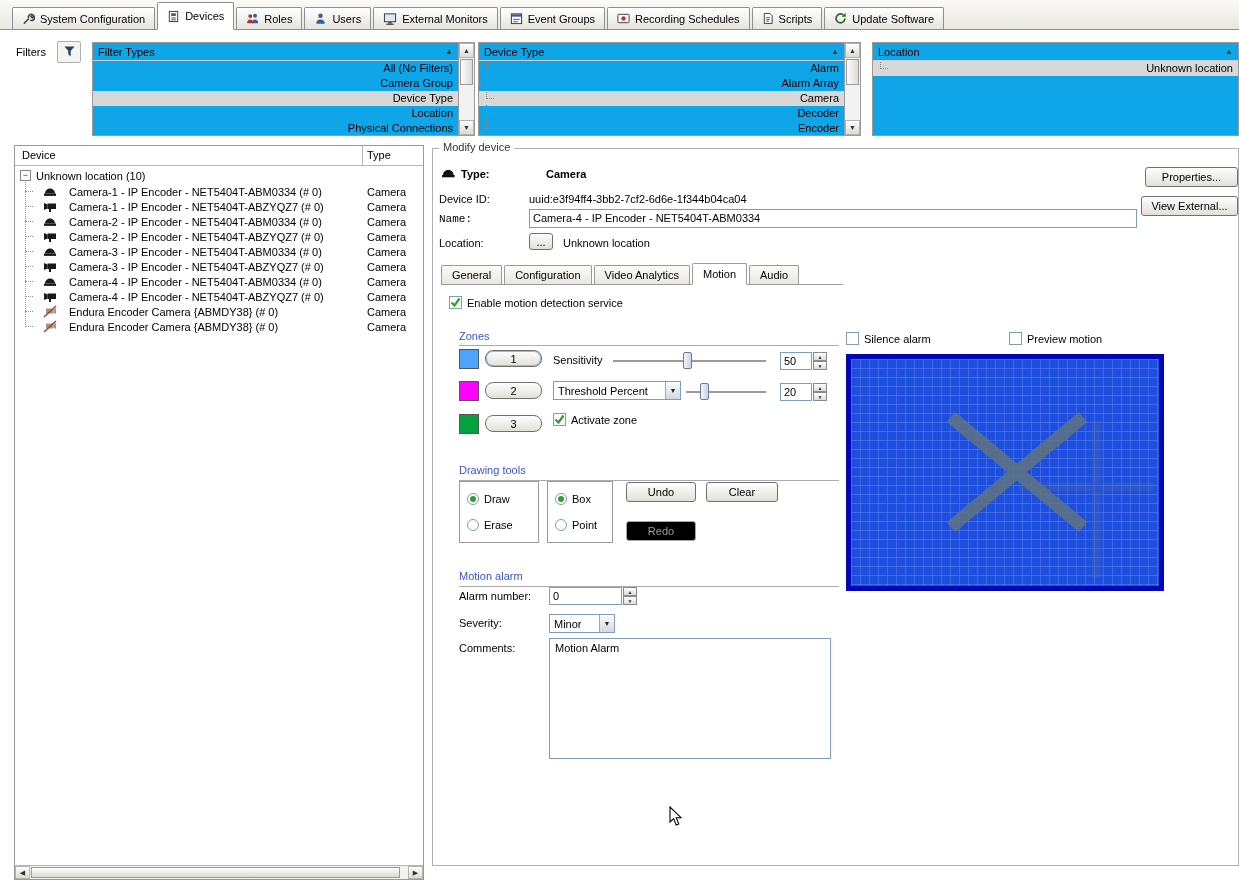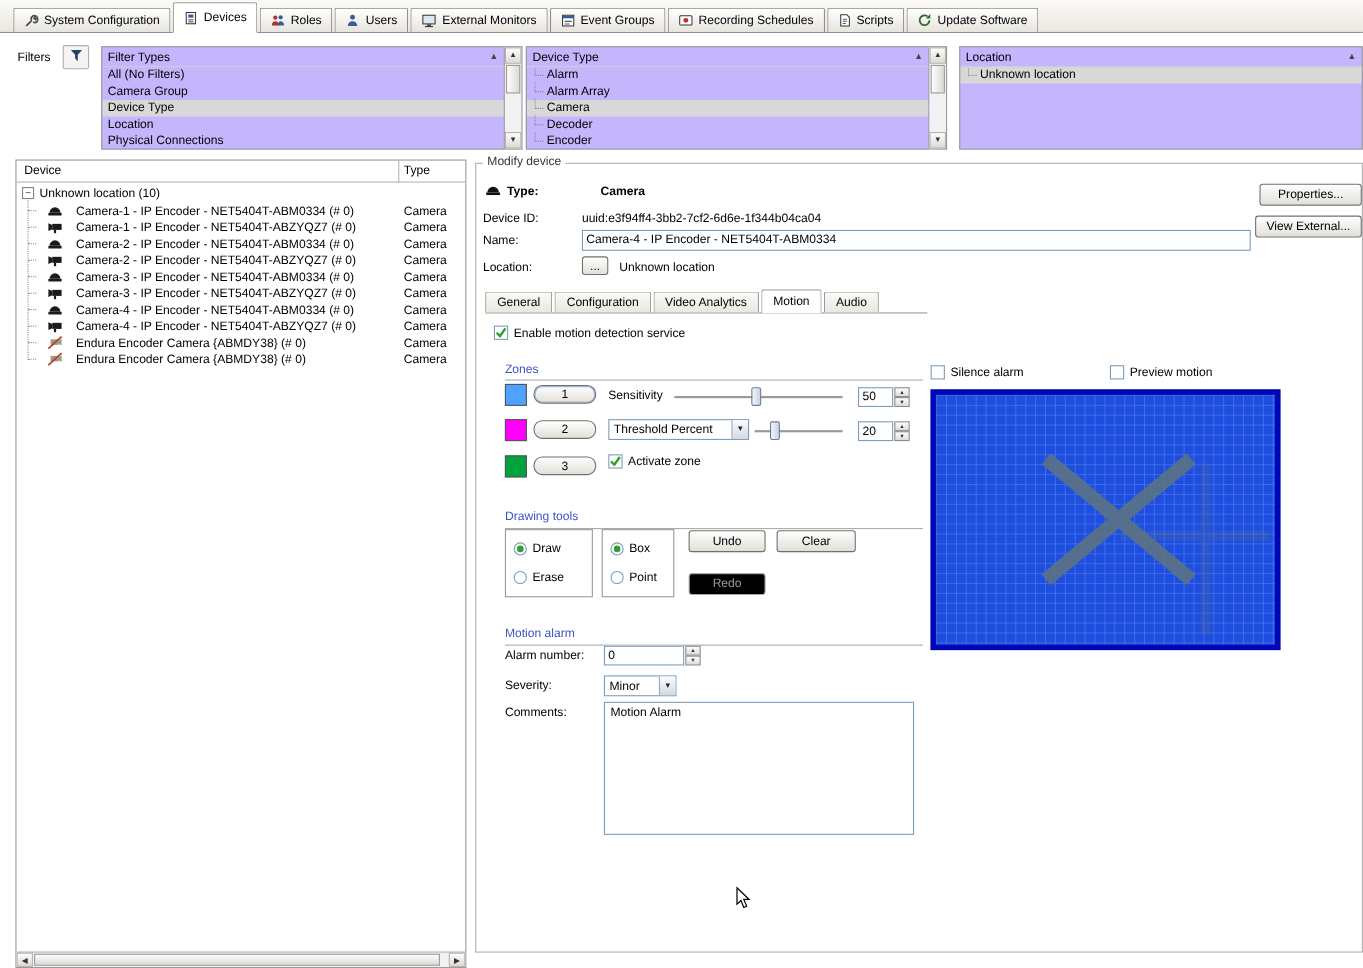--- a/index.html
+++ b/index.html
@@ -12,21 +12,21 @@
   .tab.active{height:28px;background:#fff;margin-bottom:-1px;border-bottom:1px solid #fff;position:relative;z-index:2;}
   .tab-icon{display:flex;}
 
   
   .filters-label{position:absolute;left:16px;top:46px;}
   .funnel-btn{position:absolute;left:57px;top:41px;width:24px;height:22px;border:1px solid #b0b0b0;border-radius:2px;background:#f5f4f0;display:flex;align-items:center;justify-content:center;}
   .listbox{position:absolute;top:42px;height:94px;display:flex;}
   #lb-filter-types{left:92px;width:383px;}
   #lb-device-type{left:478px;width:383px;}
   #lb-location{left:872px;width:367px;}
-  .lb-main{flex:1;border:1px solid #9a9a9a;background:#c4b5fd;overflow:hidden;display:flex;flex-direction:column;}
+  .lb-main{flex:1;border:1px solid #9a9a9a;background:#0ea5e9;overflow:hidden;display:flex;flex-direction:column;text-align:right;}
   .lb-header{flex:0 0 18px;display:flex;align-items:center;padding:0 5px;border-bottom:1px solid #cfcfcf;}
   .lb-sort{margin-left:auto;font-size:8px;color:#444;}
   .lb-items{flex:1;overflow:hidden;}
   .lb-item{height:15px;line-height:15px;padding:0 5px;white-space:nowrap;}
   .lb-item.selected{background:#d8d8d8;}
   .lb-item.treeish{padding-left:18px;position:relative;}
   .lb-item.treeish::before{content:'';position:absolute;left:7px;top:-1px;width:7px;height:8px;border-left:1px dotted #888;border-bottom:1px dotted #888;}
   .vscroll{flex:0 0 16px;display:flex;flex-direction:column;border:1px solid #9a9a9a;border-left:none;background:#f2f2f2;}
   .sb-btn{flex:0 0 15px;display:flex;align-items:center;justify-content:center;font-size:7px;color:#333;background:linear-gradient(#fefefe,#dcdad2);border:1px solid #b5b3ab;}
   .sb-track{flex:1;position:relative;}
@@ -58,21 +58,21 @@
   .mp-title{position:absolute;left:6px;top:-8px;background:#fff;padding:0 4px;color:#333;}
   .mp-type-icon{position:absolute;left:8px;top:17px;}
   .mp-type-label{position:absolute;left:28px;top:19px;font-weight:bold;}
   .mp-type-value{position:absolute;left:113px;top:19px;font-weight:bold;}
   .btn{display:flex;align-items:center;justify-content:center;height:20px;border:1px solid #707070;border-radius:3px;background:linear-gradient(#fefefe,#e2e0d8);padding:0 6px;white-space:nowrap;}
   .btn.disabled{color:#9b9b9b;background:#000000;border-color:#a8a8a8;}
   .mp-properties{position:absolute;left:712px;top:18px;width:93px;}
   .mp-viewh{position:absolute;left:708px;top:47px;width:97px;}
   .mp-devid-label{position:absolute;left:6px;top:44px;}
   .mp-devid-value{position:absolute;left:96px;top:44px;}
-  .mp-name-label{position:absolute;left:6px;top:64px;}
+  .mp-name-label{position:absolute;left:6px;top:64px;font-family:Liberation Mono, monospace;}
   .mp-name-input{position:absolute;left:96px;top:60px;width:608px;height:19px;border:1px solid #7f9db9;background:#fff;padding:0 3px;line-height:17px;white-space:nowrap;overflow:hidden;}
   .mp-loc-label{position:absolute;left:6px;top:88px;}
   .mp-loc-btn{position:absolute;left:96px;top:84px;width:24px;height:17px;}
   .mp-loc-value{position:absolute;left:130px;top:88px;}
 
   .tabs2{position:absolute;left:8px;top:114px;width:402px;height:22px;display:flex;align-items:flex-end;border-bottom:1px solid #9a9a9a;}
   .tab2{height:19px;display:flex;align-items:center;padding:0 10px;margin-right:2px;border:1px solid #9a9a9a;border-bottom:none;border-radius:2px 2px 0 0;background:linear-gradient(#fbfaf7,#e9e7df);white-space:nowrap;}
   .tab2.active{height:22px;background:#fff;margin-bottom:-1px;border-bottom:1px solid #fff;position:relative;z-index:2;}
 
   .check-row{position:absolute;display:flex;align-items:center;gap:5px;white-space:nowrap;}

